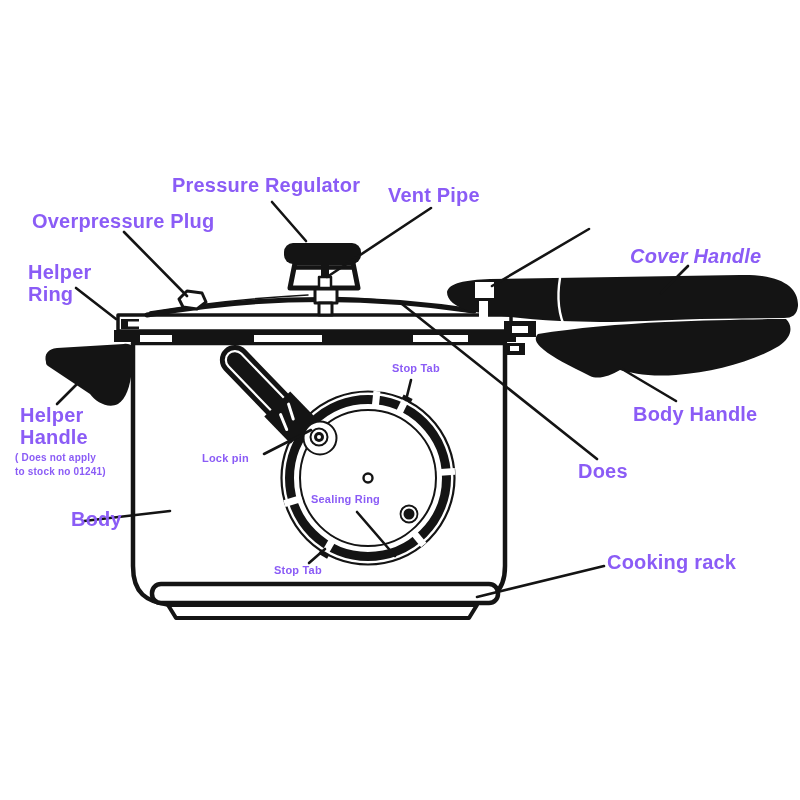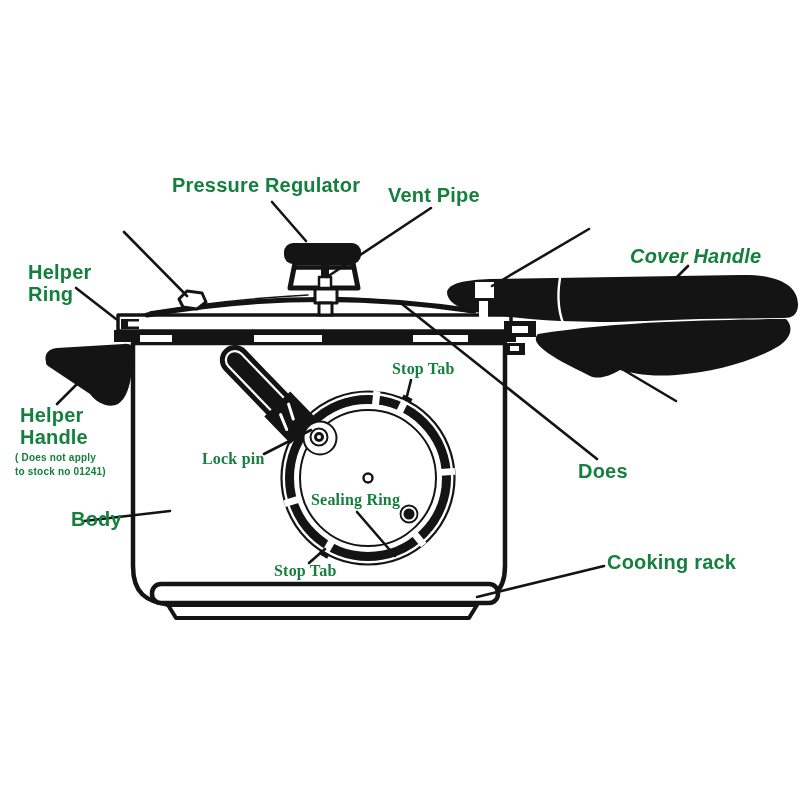--- a/index.html
+++ b/index.html
@@ -2,24 +2,24 @@
 <html><head>
 <meta charset="utf-8">
 <style>
   html,body { margin:0; padding:0; background:#ffffff; }
   .stage {
     position:relative; width:800px; height:800px; background:#ffffff;
     font-family:"Liberation Sans", sans-serif; overflow:hidden;
   }
   .stage svg { position:absolute; left:0; top:0; }
   .label {
-    position:absolute; color:#15803d; font-weight:700; font-size:20px;
+    position:absolute; color:#8b5cf6; font-weight:700; font-size:20px;
     line-height:22px; white-space:nowrap; letter-spacing:0.2px;
   }
-  .label.sm { font-size:16px; line-height:19px;font-family:Liberation Serif, serif; }
+  .label.sm { font-size:11px; line-height:19px; }
   .label.note { font-size:10px; line-height:13.5px; font-weight:700; }
   .label span { display:block; }
 </style>
 </head>
 <body>
 
 <div class="stage">
 
   <svg width="800" height="800" viewBox="0 0 800 800">
     <g stroke-linecap="round" stroke-linejoin="round">
@@ -136,20 +136,21 @@
     </g>
   </svg>
 
   <div class="label" style="left:172px; top:174px;">Pressure Regulator</div>
 
   <div class="label" style="left:388px; top:184px;">Vent Pipe</div>
 
 
   <div class="label" style="left:630px; top:245px;font-style:italic;">Cover Handle</div>
 
+  <div class="label" style="left:32px; top:210px;">Overpressure Plug</div>
 
   <div class="label" style="left:28px; top:261px;">
     <span>Helper</span>
     <span>Ring</span>
   </div>
 
   <div class="label" style="left:20px; top:404px;">
     <span>Helper</span>
     <span>Handle</span>
   </div>
@@ -164,16 +165,17 @@
   <div class="label sm" style="left:392px; top:359px;">Stop Tab</div>
 
   <div class="label sm" style="left:311px; top:490px;">Sealing Ring</div>
 
   <div class="label sm" style="left:274px; top:561px;">Stop Tab</div>
 
   <div class="label" style="left:28px; top:508px;margin-left:43px;">Body</div>
 
   <div class="label" style="left:578px; top:460px;">Does</div>
 
+  <div class="label" style="left:633px; top:403px;">Body Handle</div>
 
   <div class="label" style="left:607px; top:551px;">Cooking rack</div>
 
 </div>
 
 </body></html>

